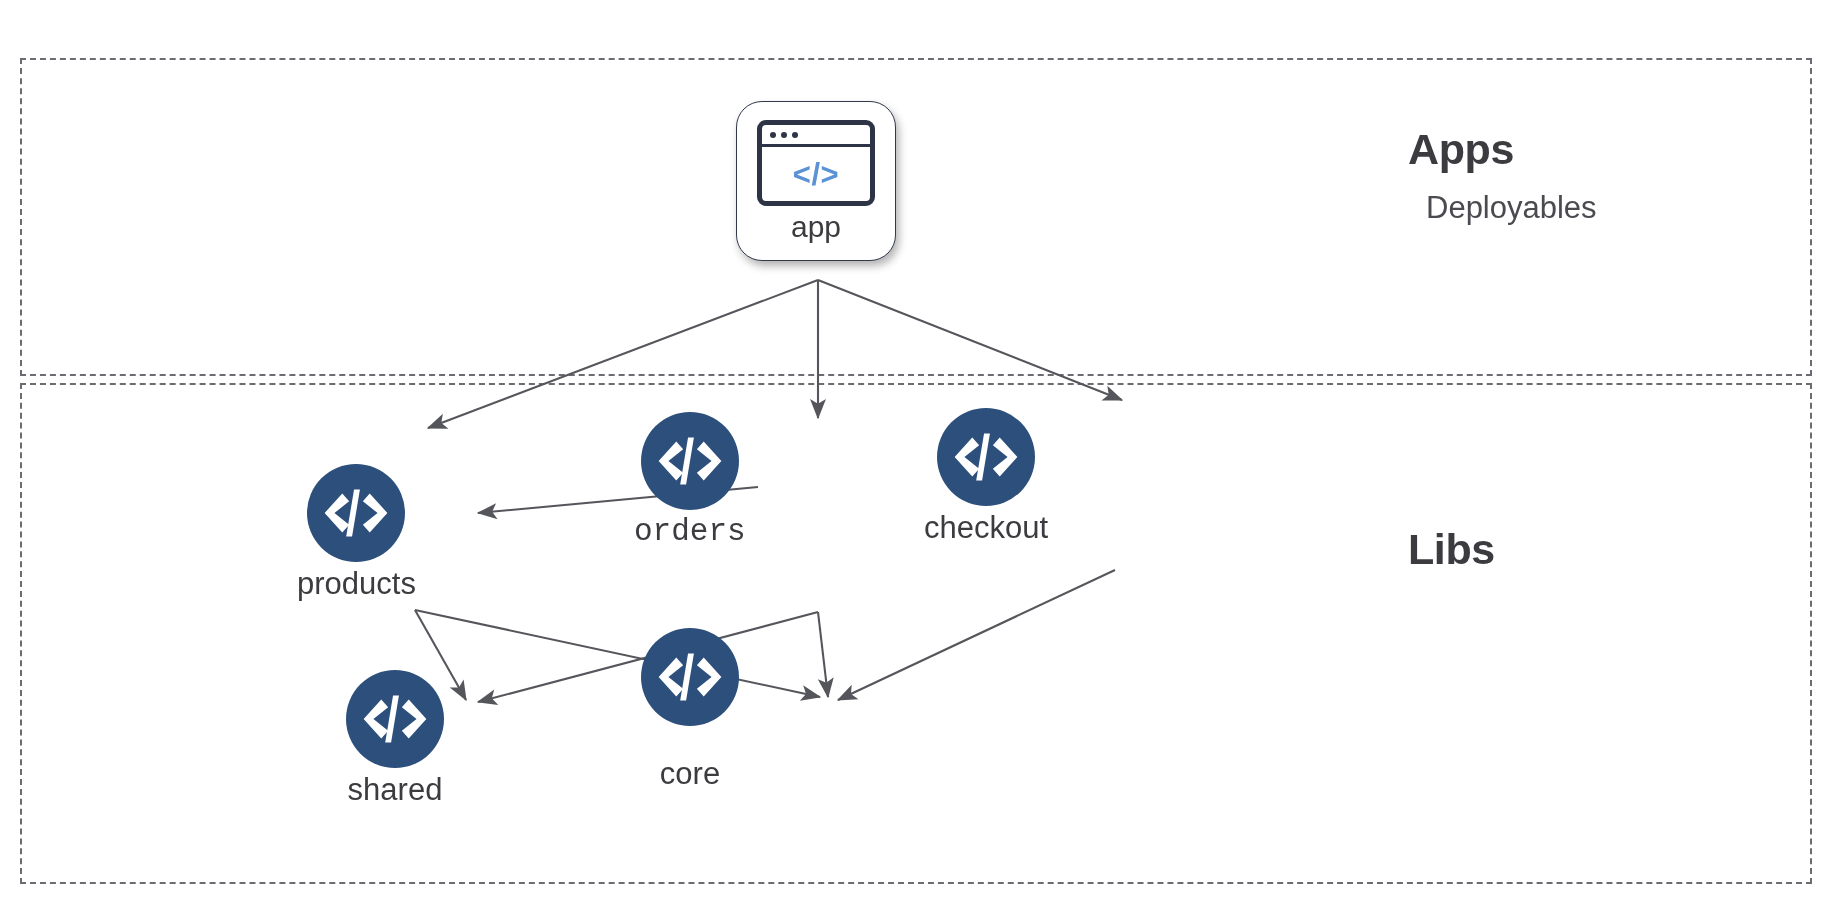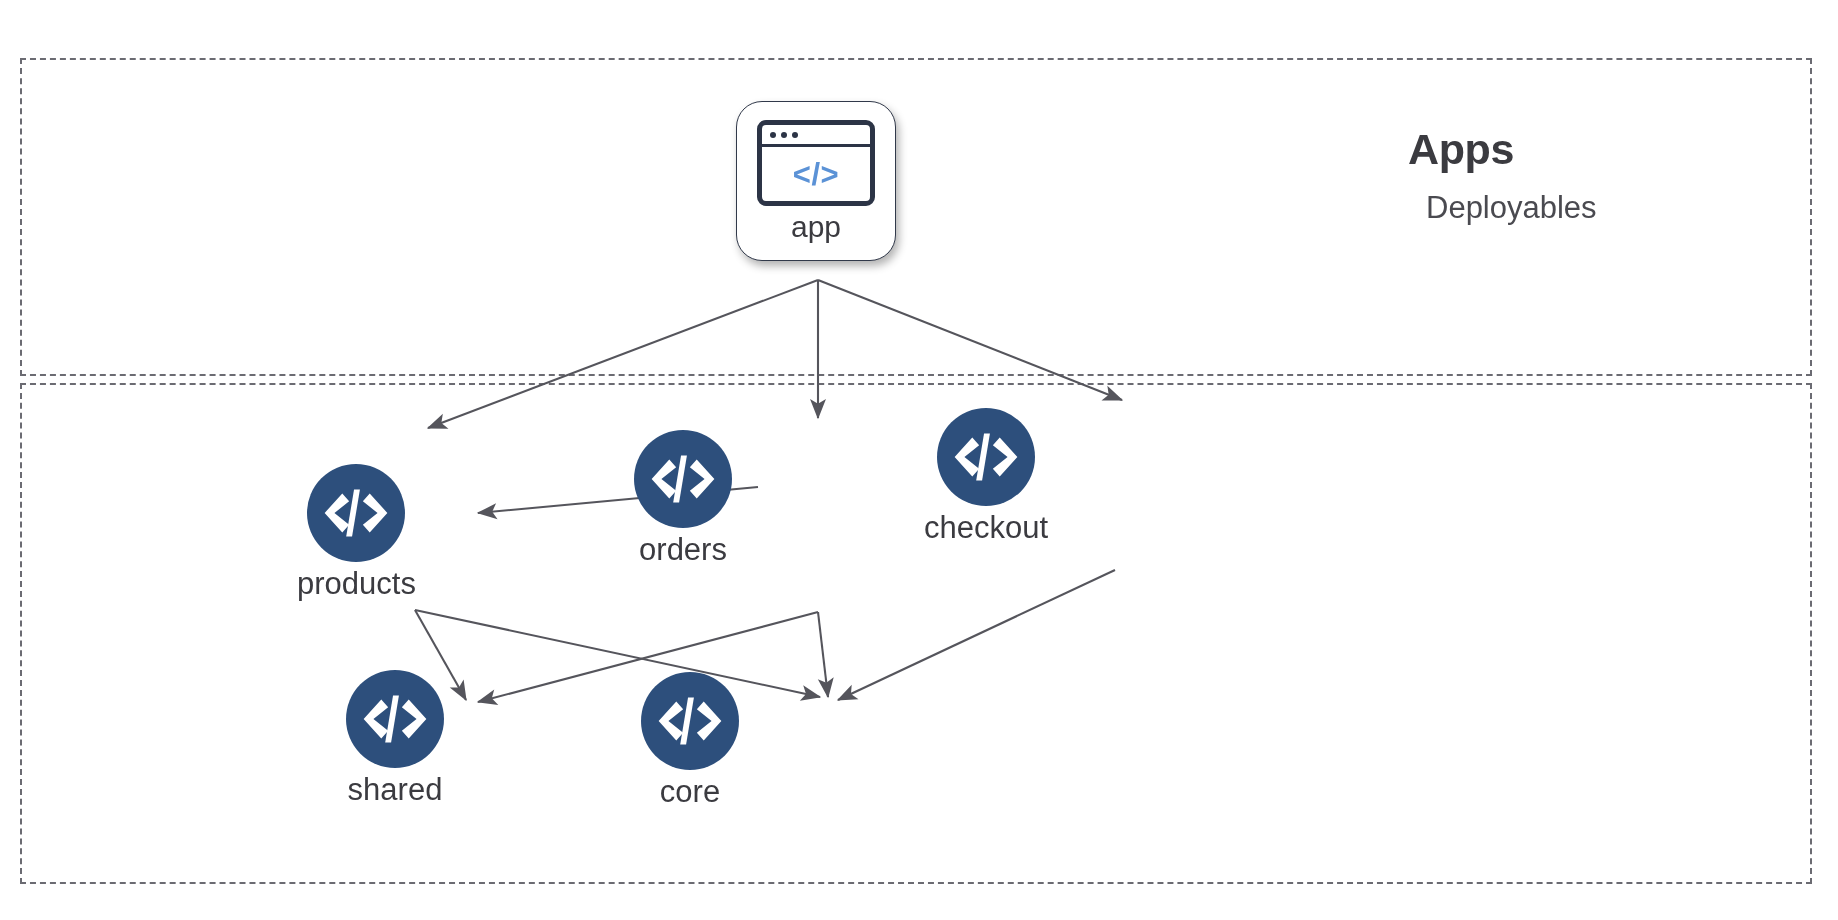--- a/index.html
+++ b/index.html
@@ -150,24 +150,24 @@
   }
   .lib-circle svg { display: block; }
   .lib-label {
     margin-top: 6px;
     font-size: 31px;
     color: #3b3b40;
     white-space: nowrap;
     line-height: 1.05;
   }
   #node-products { left: 297px; top: 464px; }
-  #node-orders   { left: 634px; top: 430px; }
+  #node-orders   { left: 634px; top: 412px; font-family: Liberation Mono, monospace; }
   #node-checkout { left: 924px; top: 408px; }
   #node-shared   { left: 346px; top: 670px; justify-content: flex-end; }
-  #node-core     { left: 641px; top: 672px; }
+  #node-core     { left: 641px; top: 628px; gap: 26px; }
 </style>
 </head>
 <body>
 
 <div id="canvas">
 
   <div class="zone" id="zone-apps"></div>
   <div class="zone" id="zone-libs"></div>
 
   <svg class="layer" viewBox="0 0 1838 920">
@@ -275,15 +275,16 @@
     </div>
     <div class="lib-label">core</div>
   </div>
 
   <div class="zone-caption" id="caption-apps">
     <div class="zone-title">Apps</div>
     <div class="zone-sub">Deployables</div>
   </div>
 
   <div class="zone-caption" id="caption-libs">
+    <div class="zone-title">Libs</div>
   </div>
 
 </div>
 
 </body></html>

